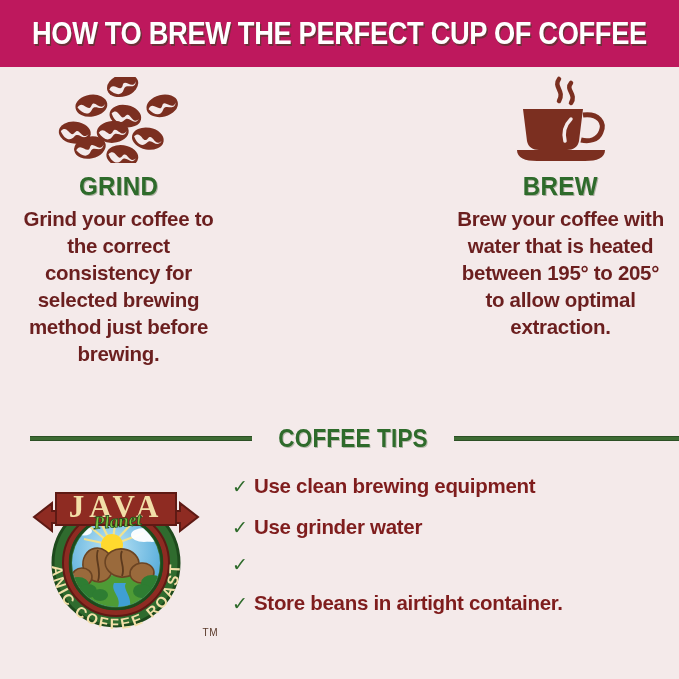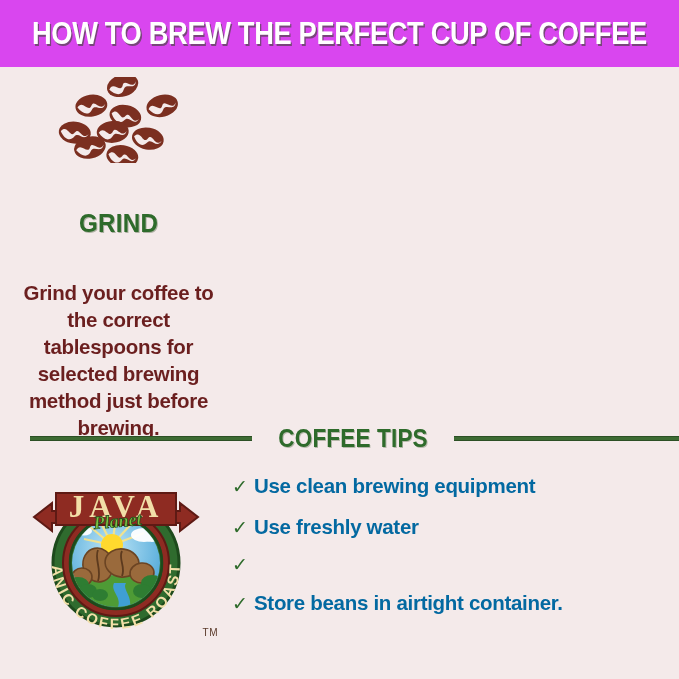--- a/index.html
+++ b/index.html
@@ -20,21 +20,21 @@
     background: #f4eaea;
   }
 
   
   .header-band {
     position: absolute;
     left: 0;
     top: 0;
     width: 679px;
     height: 67px;
-    background: #d946ef;
+    background: #be185d;
     display: flex;
     align-items: center;
     justify-content: center;
   }
   .header-title {
     color: #ffffff;
     font-family: "Liberation Sans Narrow", "Liberation Sans", sans-serif;
     font-weight: bold;
     font-size: 31px;
     letter-spacing: -0.4px;
@@ -55,21 +55,20 @@
     align-items: flex-start;
     justify-content: space-between;
     padding: 0 6px;
     box-sizing: border-box;
   }
   .step {
     width: 225px;
     display: flex;
     flex-direction: column;
     align-items: center;
-    gap: 37px;
   }
   .step-icon {
     height: 90px;
     display: flex;
     align-items: center;
     justify-content: center;
   }
   .step-title {
     color: #2e6b2b;
     font-family: "Liberation Sans Narrow", "Liberation Sans", sans-serif;
@@ -155,21 +154,21 @@
   }
   .tip-check {
     color: #2e6b2b;
     font-size: 19px;
     font-weight: normal;
     width: 22px;
     flex: none;
     line-height: 1;
   }
   .tip-text {
-    color: #0369a1;
+    color: #7f1d1d;
     font-weight: bold;
     font-size: 20.5px;
     letter-spacing: -0.3px;
     line-height: 1.15;
   }
   .tm {
     position: absolute;
     right: 14px;
     bottom: 14px;
     color: #5a3a2a;
@@ -225,24 +224,40 @@
               <path d="M2 11 C 8 3, 12 18, 16 11 C 20 4, 24 19, 30 11 C 26 20, 20 9, 16 15 C 12 21, 6 18, 2 11 Z" fill="#f4eaea"></path>
             </g>
             <g transform="translate(54,66) rotate(8)">
               <ellipse cx="16" cy="11" rx="16" ry="11"></ellipse>
               <path d="M2 11 C 8 3, 12 18, 16 11 C 20 4, 24 19, 30 11 C 26 20, 20 9, 16 15 C 12 21, 6 18, 2 11 Z" fill="#f4eaea"></path>
             </g>
           </g>
         </svg>
       </div>
       <div class="step-title">GRIND</div>
-      <div class="step-body">Grind your coffee to the correct tablespoons for selected brewing method just before brewing.</div>
+      <div class="step-body">Grind your coffee to the correct consistency for selected brewing method just before brewing.</div>
     </div>
 
 
+    <div class="step">
+      <div class="step-icon">
+        <svg width="120" height="90" viewBox="0 0 120 90" aria-hidden="true">
+          <g fill="none" stroke="#7b2f20" stroke-width="4.5" stroke-linecap="round">
+            <path d="M58 4 C 52 12, 64 16, 58 26"></path>
+            <path d="M70 8 C 64 15, 76 19, 70 28"></path>
+          </g>
+          <path d="M22 34 L 82 34 L 78 66 C 77 72, 72 75, 66 75 L 38 75 C 32 75, 27 72, 26 66 Z" fill="#7b2f20"></path>
+          <path d="M82 40 C 98 38, 104 48, 100 57 C 97 65, 88 67, 80 65" fill="none" stroke="#7b2f20" stroke-width="5"></path>
+          <path d="M70 44 C 64 50, 62 58, 64 66" fill="none" stroke="#f4eaea" stroke-width="3.5" stroke-linecap="round"></path>
+          <path d="M16 75 L 104 75 C 104 83, 96 86, 84 86 L 36 86 C 24 86, 16 83, 16 75 Z" fill="#7b2f20"></path>
+        </svg>
+      </div>
+      <div class="step-title">BREW</div>
+      <div class="step-body">Brew your coffee with water that is heated between 195° to 205° to allow optimal extraction.</div>
+    </div>
 
   </div>
 
   <div class="tips-divider">
     <div class="rule rule-left"></div>
     <div class="tips-heading">COFFEE TIPS</div>
     <div class="rule rule-right"></div>
   </div>
 
   <div class="bottom">
@@ -322,21 +337,21 @@
       <div class="tm">TM</div>
     </div>
 
     <div class="tips-list">
       <div class="tip-row">
         <span class="tip-check">✓</span>
         <span class="tip-text">Use clean brewing equipment</span>
       </div>
       <div class="tip-row">
         <span class="tip-check">✓</span>
-        <span class="tip-text">Use freshly water</span>
+        <span class="tip-text">Use grinder water</span>
       </div>
       <div class="tip-row">
         <span class="tip-check">✓</span>
       </div>
       <div class="tip-row">
         <span class="tip-check">✓</span>
         <span class="tip-text">Store beans in airtight container.</span>
       </div>
     </div>
 

